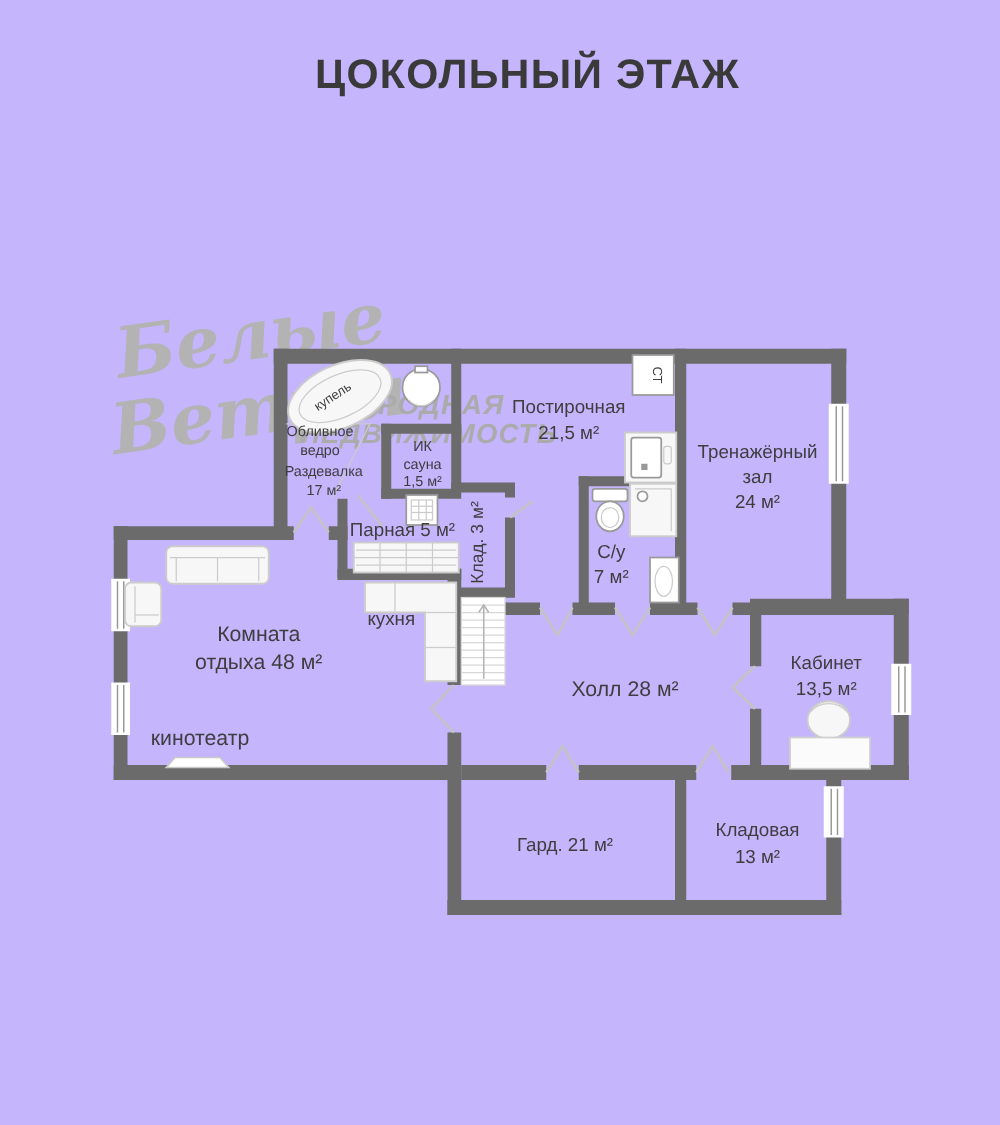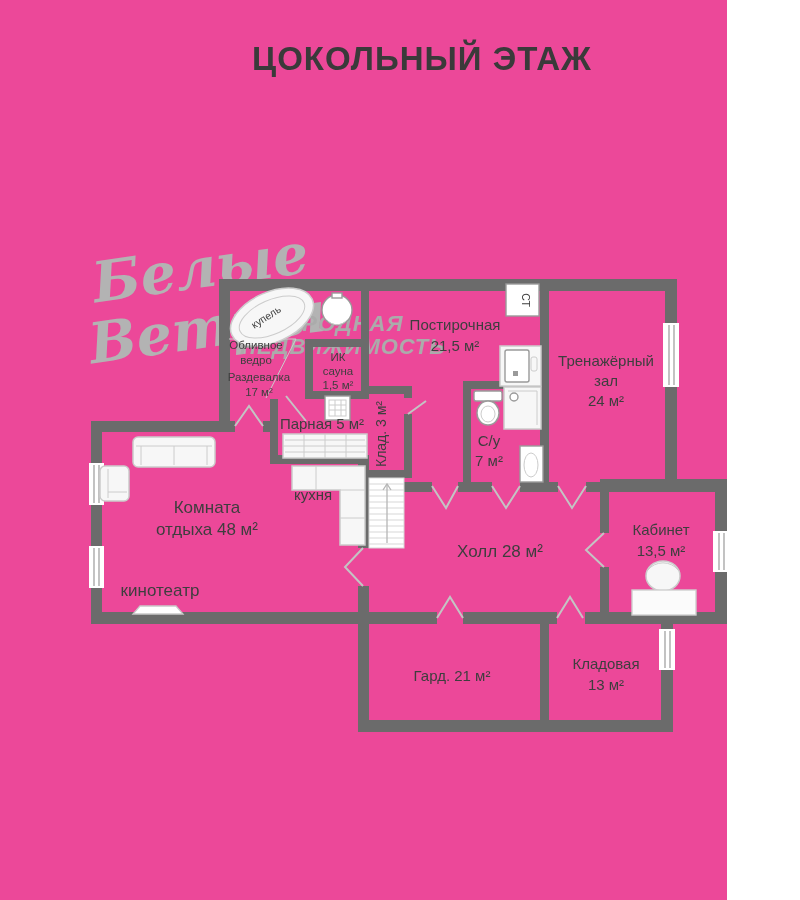--- a/index.html
+++ b/index.html
@@ -1,16 +1,16 @@
 <!DOCTYPE html>
 <html style="--wall: #6b6b6b; --title_text: #3a3a3a; --label_text: #3e3e3e; --watermark: #b3b3b3; --door_stroke: #c4c4c4; --window_line: #9a9a9a; --fixture_stroke: #cccccc; --fixture_fill: #f7f7f7;"><head>
 <meta charset="utf-8">
 <style>
   html,body{margin:0;padding:0;background:#ffffff;}
-  .canvas{position:relative;width:727px;height:900px;background:#ec4899;overflow:hidden;
+  .canvas{position:relative;width:800px;height:900px;background:#c4b5fd;overflow:hidden;
           font-family:"Liberation Sans",sans-serif;}
   .title{position:absolute;top:40px;left:0;width:800px;text-align:center;
          transform:translateX(22px);
          font-size:33px;font-weight:600;letter-spacing:1px;color:var(--title_text,#3a3a3a);}
   svg{position:absolute;top:0;left:0;}
   .wall{fill:var(--wall,#6b6b6b);}
   .lbl{fill:var(--label_text,#3e3e3e);text-anchor:middle;
        font-family:"Liberation Sans",sans-serif;}
   .s17{font-size:17px;}
   .s15{font-size:15px;}

